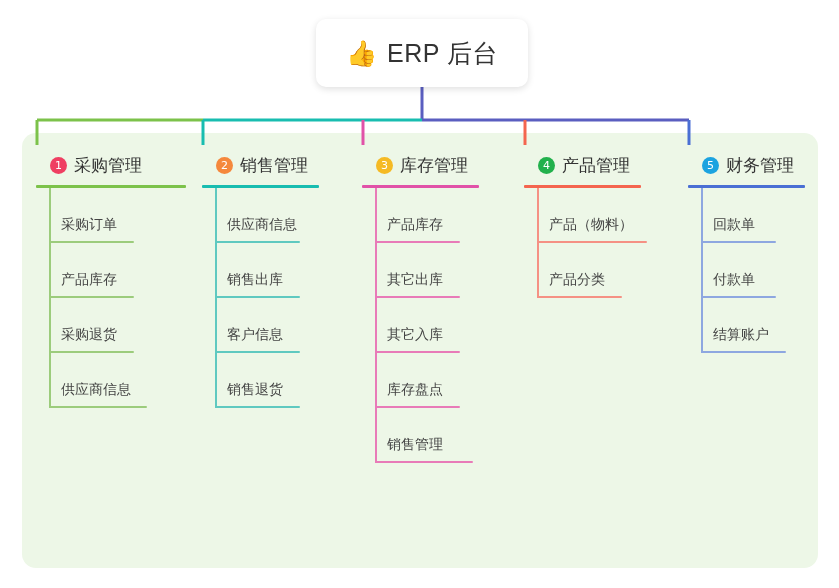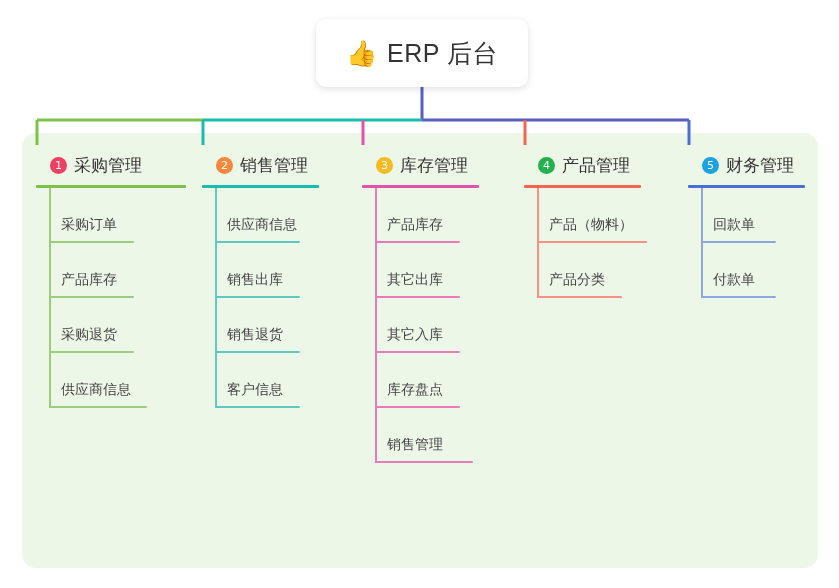--- a/index.html
+++ b/index.html
@@ -197,26 +197,26 @@
           <div class="leaf-label">供应商信息</div>
           <div class="leaf-rule" style="width: 85px; background: rgb(95, 201, 192);"></div>
         </div>
         <div class="leaf">
           <div class="leaf-spine" style="background: rgb(95, 201, 192);"></div>
           <div class="leaf-label">销售出库</div>
           <div class="leaf-rule" style="width: 85px; background: rgb(95, 201, 192);"></div>
         </div>
         <div class="leaf">
           <div class="leaf-spine" style="background: rgb(95, 201, 192);"></div>
+          <div class="leaf-label">客户信息</div>
+          <div class="leaf-rule" style="width: 85px; background: rgb(95, 201, 192);"></div>
+        </div>
+        <div class="leaf">
+          <div class="leaf-spine" style="background: rgb(95, 201, 192);"></div>
           <div class="leaf-label">销售退货</div>
-          <div class="leaf-rule" style="width: 85px; background: rgb(95, 201, 192);"></div>
-        </div>
-        <div class="leaf">
-          <div class="leaf-spine" style="background: rgb(95, 201, 192);"></div>
-          <div class="leaf-label">客户信息</div>
           <div class="leaf-rule" style="width: 85px; background: rgb(95, 201, 192);"></div>
         </div>
       </div>
       <div class="column" style="left: 362px; top: 145px; width: 117px;">
         <div class="col-header">
           <span class="badge" style="background: rgb(245, 186, 36);">3</span>
           <span class="col-title">库存管理</span>
         </div>
         <div class="col-header-rule" style="background: rgb(225, 82, 168);"></div>
         <div class="leaf">
@@ -271,16 +271,21 @@
         <div class="leaf">
           <div class="leaf-spine" style="background: rgb(142, 167, 224);"></div>
           <div class="leaf-label">回款单</div>
           <div class="leaf-rule" style="width: 75px; background: rgb(142, 167, 224);"></div>
         </div>
         <div class="leaf">
           <div class="leaf-spine" style="background: rgb(142, 167, 224);"></div>
           <div class="leaf-label">付款单</div>
           <div class="leaf-rule" style="width: 75px; background: rgb(142, 167, 224);"></div>
         </div>
+        <div class="leaf">
+          <div class="leaf-spine" style="background: rgb(142, 167, 224);"></div>
+          <div class="leaf-label">结算账户</div>
+          <div class="leaf-rule" style="width: 85px; background: rgb(142, 167, 224);"></div>
+        </div>
       </div>
     </div>
 
 </div>
 
 </body></html>

